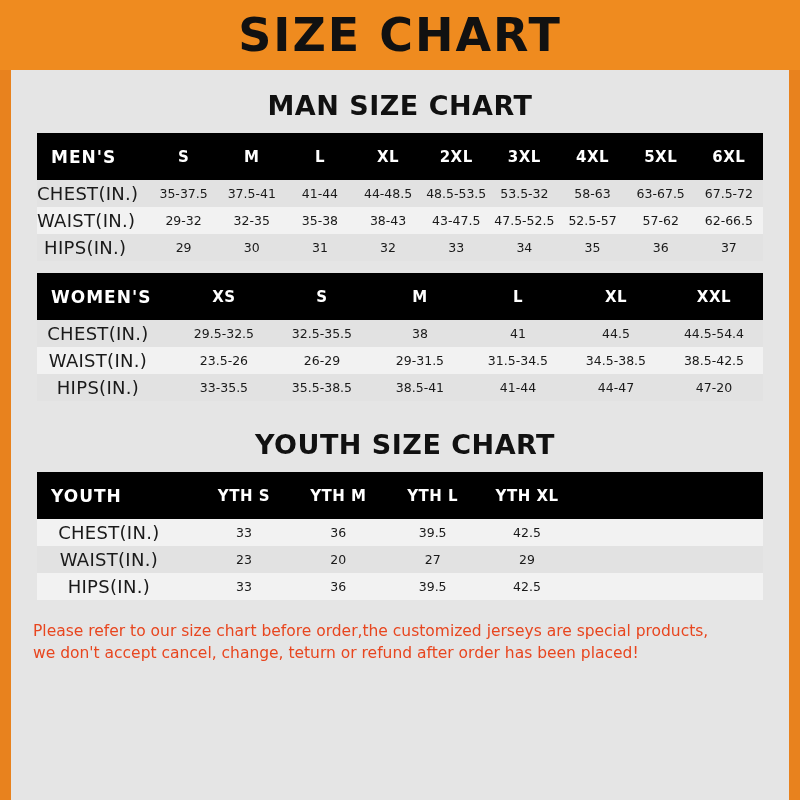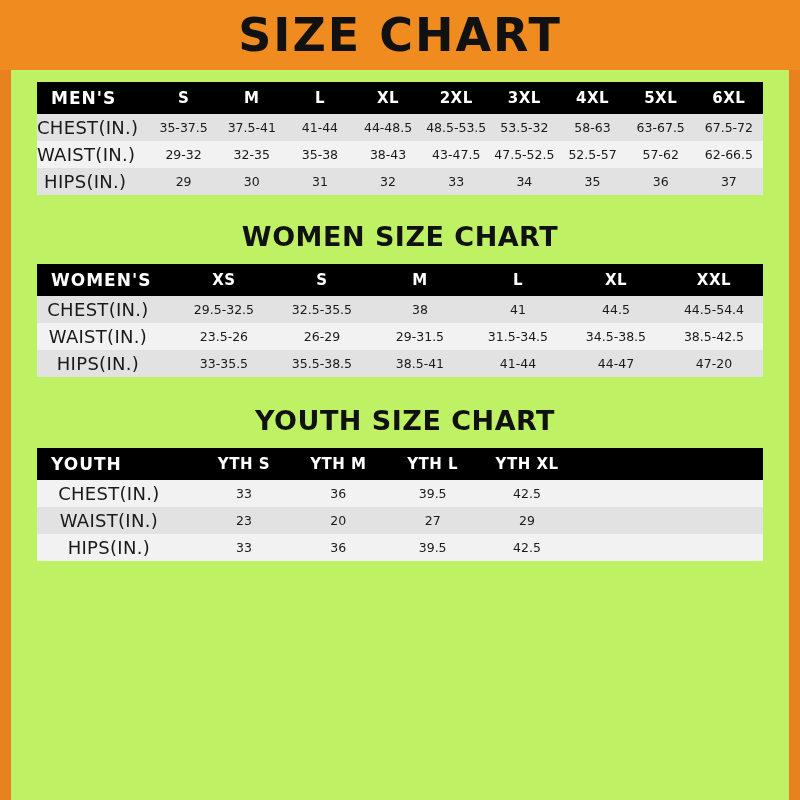--- a/index.html
+++ b/index.html
@@ -9,21 +9,21 @@
     height: 800px;
     background: #ffffff;
     font-family: "Liberation Sans", sans-serif;
     overflow: hidden;
   }
 
   #page {
     position: relative;
     width: 800px;
     height: 800px;
-    background: #bef264;
+    background: #e5e5e5;
     border-left: 11px solid #e8821e;
     border-right: 11px solid #e8821e;
   }
 
   
   .banner {
     height: 70px;
     background: #ef8b1f;
     display: flex;
     align-items: center;
@@ -68,21 +68,21 @@
     color: #1a1a1a;
     padding: 0;
     height: 27px;
     white-space: nowrap;
     font-family: "DejaVu Sans", sans-serif;
   }
   thead th {
     background: #000000;
     color: #ffffff;
     font-weight: bold;
-    height: 32px;
+    height: 47px;
     font-size: 15px;
     letter-spacing: 0.5px;
   }
   thead th.corner {
     text-align: left;
     padding-left: 14px;
     font-size: 17px;
     letter-spacing: 1px;
   }
   tbody tr.odd  td { background: #e2e2e2; }
@@ -110,20 +110,21 @@
 </style>
 </head>
 <body>
 
 <div id="page">
 
   <div class="banner">
     <div class="banner-title">SIZE CHART</div>
   </div>
 
+  <div class="section-title t1">MAN SIZE CHART</div>
   <div class="table-wrap">
     <table class="men">
       <colgroup>
         <col class="c0">
           <col>
           <col>
           <col>
           <col>
           <col>
           <col>
@@ -179,21 +180,20 @@
           <td>33</td>
           <td>34</td>
           <td>35</td>
           <td>36</td>
           <td>37</td>
         </tr>
       </tbody>
     </table>
   </div>
 
-  <div class="section-title t2">WOMEN SIZE CHART</div>
   <div class="table-wrap">
     <table class="women">
       <colgroup>
         <col class="c0">
           <col>
           <col>
           <col>
           <col>
           <col>
           <col>
@@ -289,14 +289,18 @@
           <td>36</td>
           <td>39.5</td>
           <td>42.5</td>
           <td></td>
           <td></td>
         </tr>
       </tbody>
     </table>
   </div>
 
+  <div class="note">
+    <span class="line">Please refer to our size chart before order,the customized jerseys are special products,</span>
+    <span class="line">we don't accept cancel, change, teturn or refund after order has been placed!</span>
+  </div>
 
 </div>
 
 </body></html>

